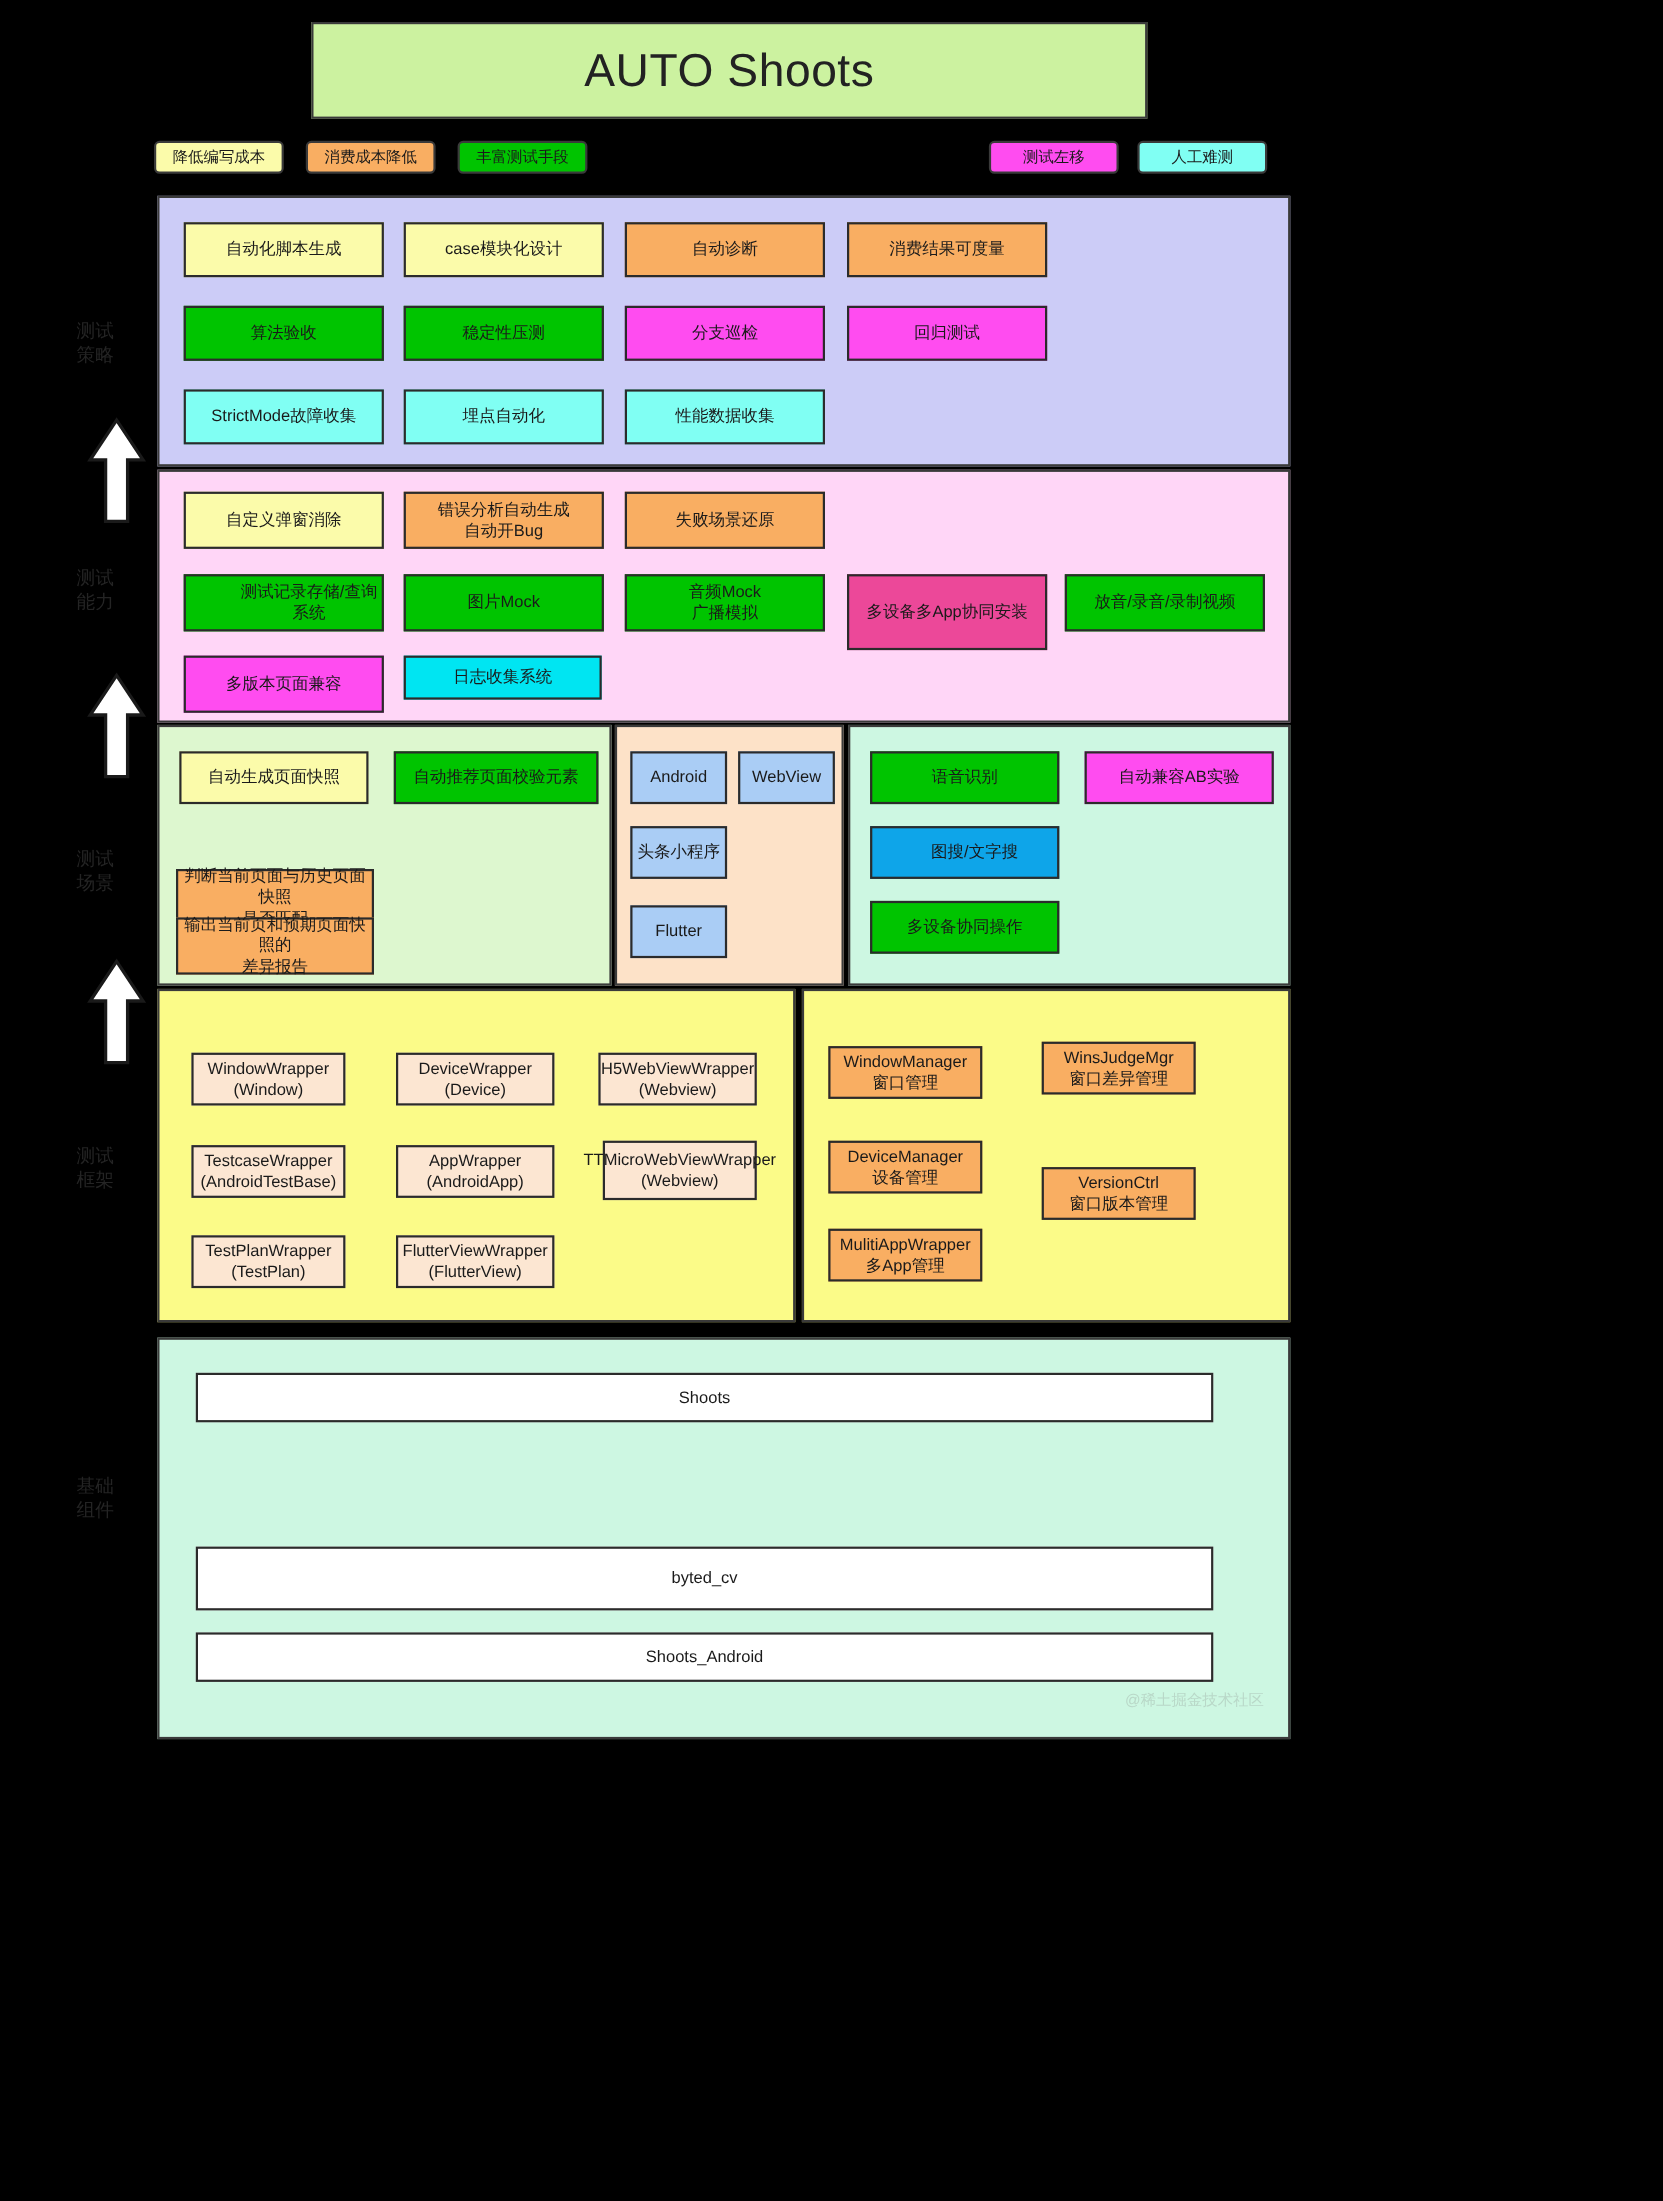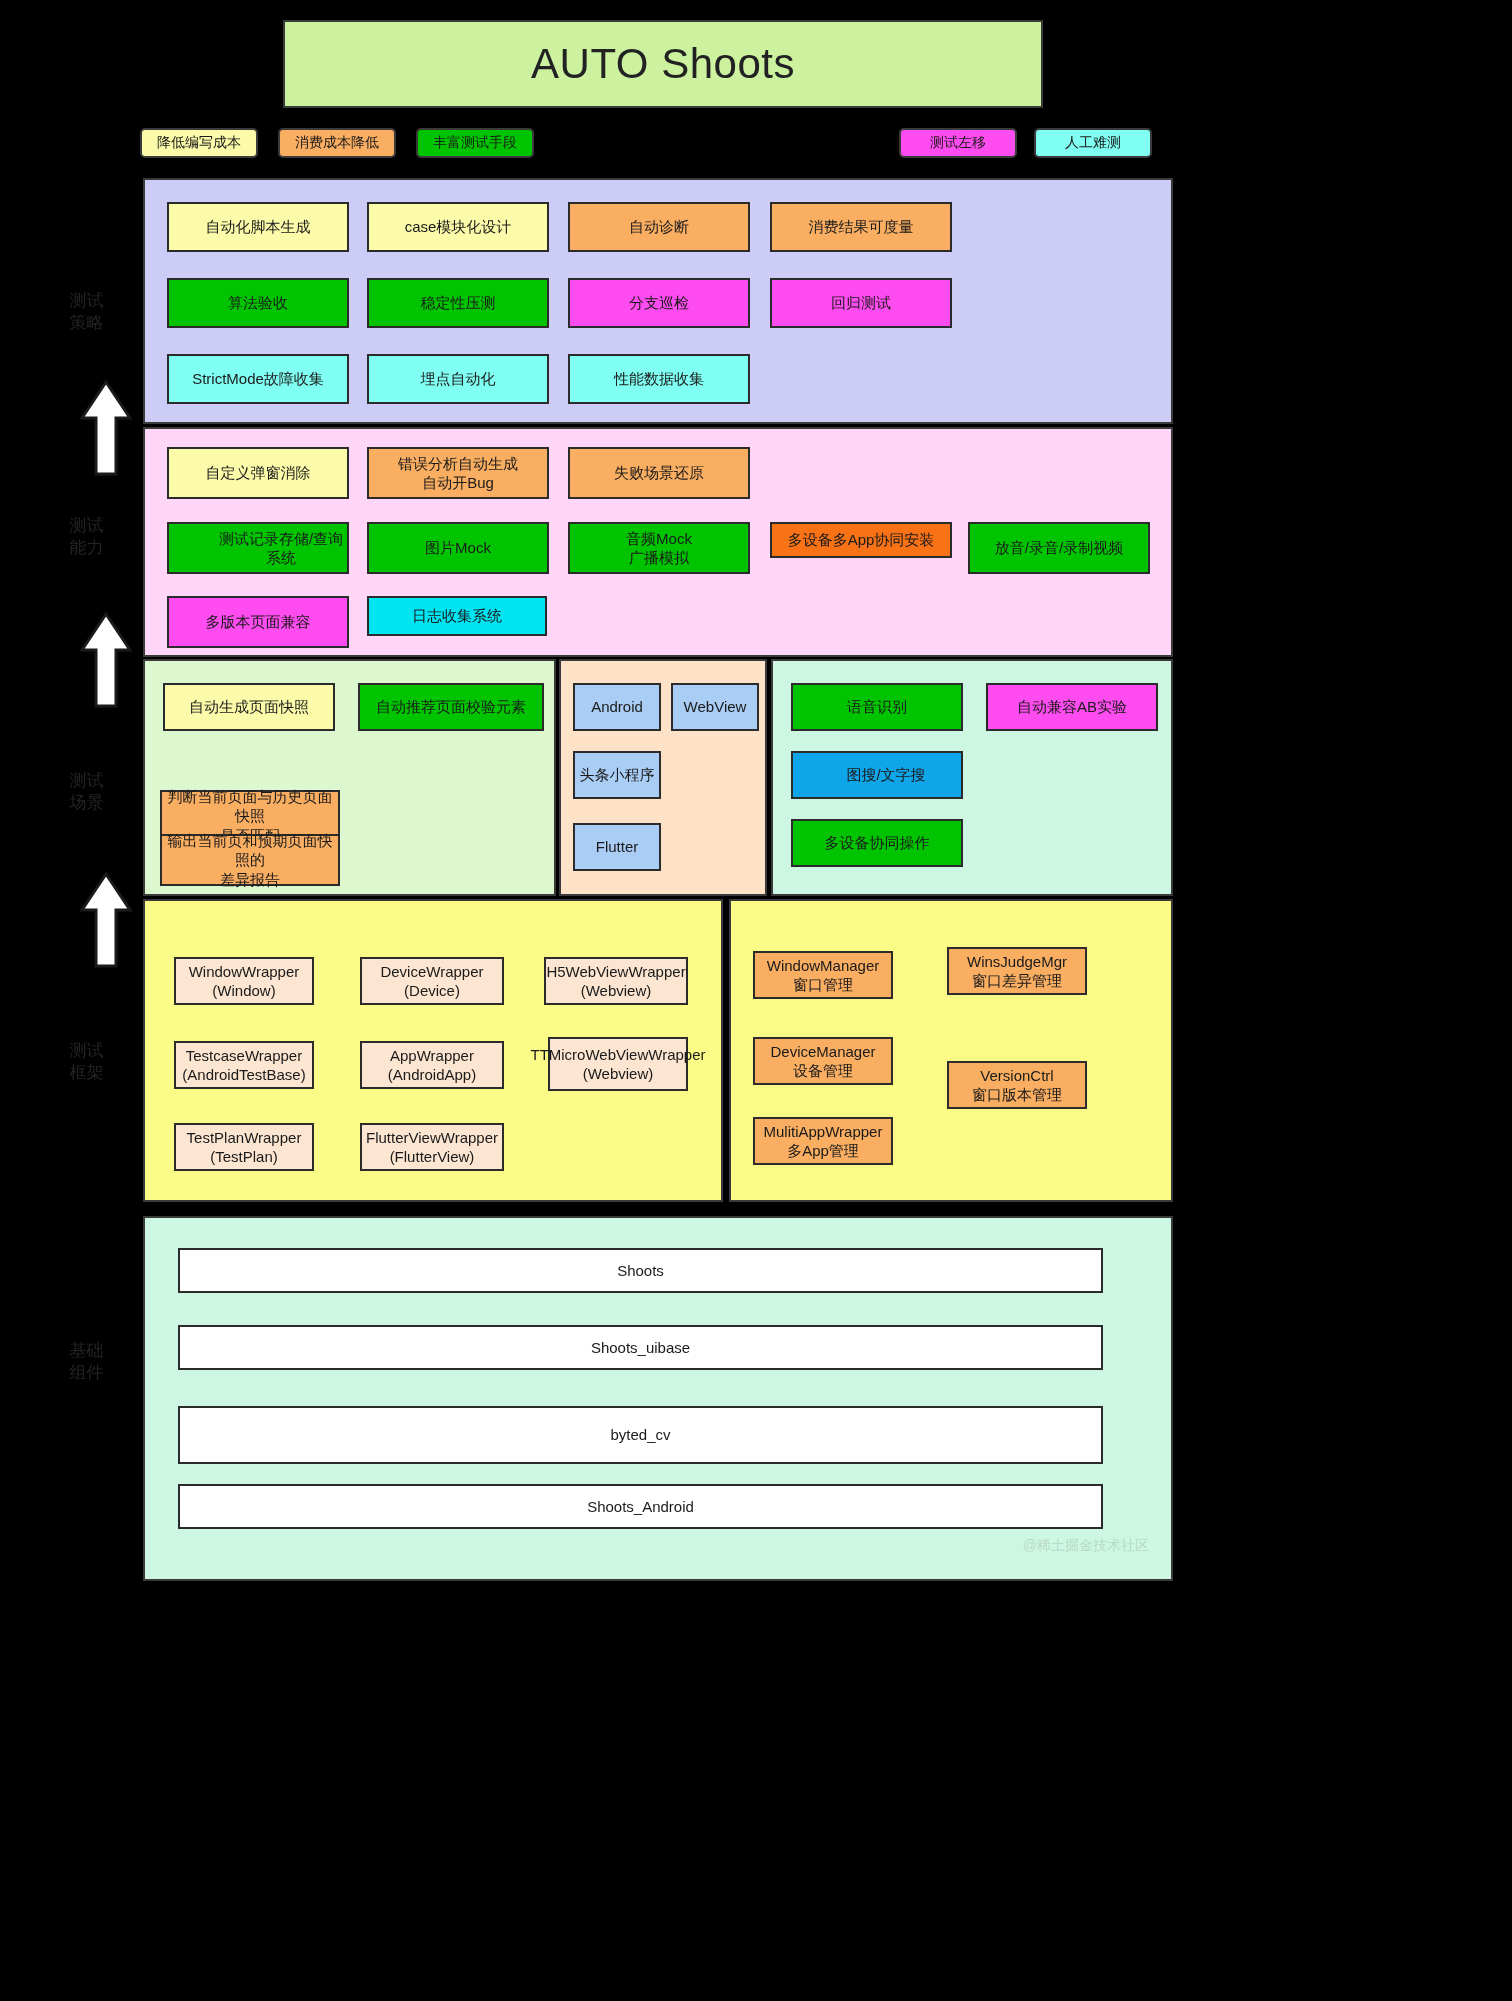--- a/index.html
+++ b/index.html
@@ -87,21 +87,21 @@
 
   <div class="sect" id="sect-capability" style="left: 143px; top: 427px; width: 1030px; height: 230px; background: rgb(255, 214, 247);">
       <div class="cell" style="left: 22px; top: 18px; width: 182px; height: 52px; background: rgb(251, 251, 170);">自定义弹窗消除</div>
       <div class="cell" style="left: 222px; top: 18px; width: 182px; height: 52px; background: rgb(249, 174, 98);">错误分析自动生成
 自动开Bug</div>
       <div class="cell" style="left: 423px; top: 18px; width: 182px; height: 52px; background: rgb(249, 174, 98);">失败场景还原</div>
       <div class="cell" style="left: 22px; top: 93px; width: 182px; height: 52px; background: rgb(0, 196, 0); padding-left: 48px;">测试记录存储/查询 系统</div>
       <div class="cell" style="left: 222px; top: 93px; width: 182px; height: 52px; background: rgb(0, 196, 0);">图片Mock</div>
       <div class="cell" style="left: 423px; top: 93px; width: 182px; height: 52px; background: rgb(0, 196, 0);">音频Mock
 广播模拟</div>
-      <div class="cell" style="left: 625px; top: 93px; width: 182px; height: 36px; background: #f97316;">多设备多App协同安装</div>
+      <div class="cell" style="left: 625px; top: 93px; width: 182px; height: 69px; background: #ec4899;">多设备多App协同安装</div>
       <div class="cell" style="left: 823px; top: 93px; width: 182px; height: 52px; background: rgb(0, 196, 0);">放音/录音/录制视频</div>
       <div class="cell" style="left: 22px; top: 167px; width: 182px; height: 52px; background: rgb(255, 76, 240);">多版本页面兼容</div>
       <div class="cell" style="left: 222px; top: 167px; width: 180px; height: 40px; background: rgb(0, 229, 242);">日志收集系统</div>
     </div>
 
   <div class="sect" id="sect-scenario-left" style="left: 143px; top: 659px; width: 413px; height: 237px; background: rgb(221, 247, 207);">
       <div class="cell" style="left: 18px; top: 22px; width: 172px; height: 48px; background: rgb(251, 251, 170);">自动生成页面快照</div>
       <div class="cell" style="left: 213px; top: 22px; width: 186px; height: 48px; background: rgb(0, 196, 0);">自动推荐页面校验元素</div>
       <div class="cell" style="left: 15px; top: 97px; width: 180px; height: 52px; background: rgb(249, 174, 98); margin-top: 32px;">判断当前页面与历史页面快照
 是否匹配</div>
@@ -148,18 +148,17 @@
 设备管理</div>
       <div class="cell" style="left: 216px; top: 136px; width: 140px; height: 48px; background: rgb(249, 174, 98); margin-top: 24px;">VersionCtrl
 窗口版本管理</div>
       <div class="cell" style="left: 22px; top: 216px; width: 140px; height: 48px; background: rgb(249, 174, 98);">MulitiAppWrapper
 多App管理</div>
     </div>
 
   <div class="sect" id="sect-base" style="left: 143px; top: 1216px; width: 1030px; height: 365px; background: rgb(205, 247, 226);">
     <div class="watermark">@稀土掘金技术社区</div>
   <div class="cell" style="left: 33px; top: 30px; width: 925px; height: 45px; background: rgb(255, 255, 255);">Shoots</div>
-      <div class="cell" style="left: 33px; top: 107px; width: 925px; height: 45px; background: rgb(255, 255, 255);">Shoots_uibase</div>
       <div class="cell" style="left: 33px; top: 188px; width: 925px; height: 58px; background: rgb(255, 255, 255);">byted_cv</div>
       <div class="cell" style="left: 33px; top: 266px; width: 925px; height: 45px; background: rgb(255, 255, 255);">Shoots_Android</div>
     </div>
 
 </div>
 
 </body></html>

